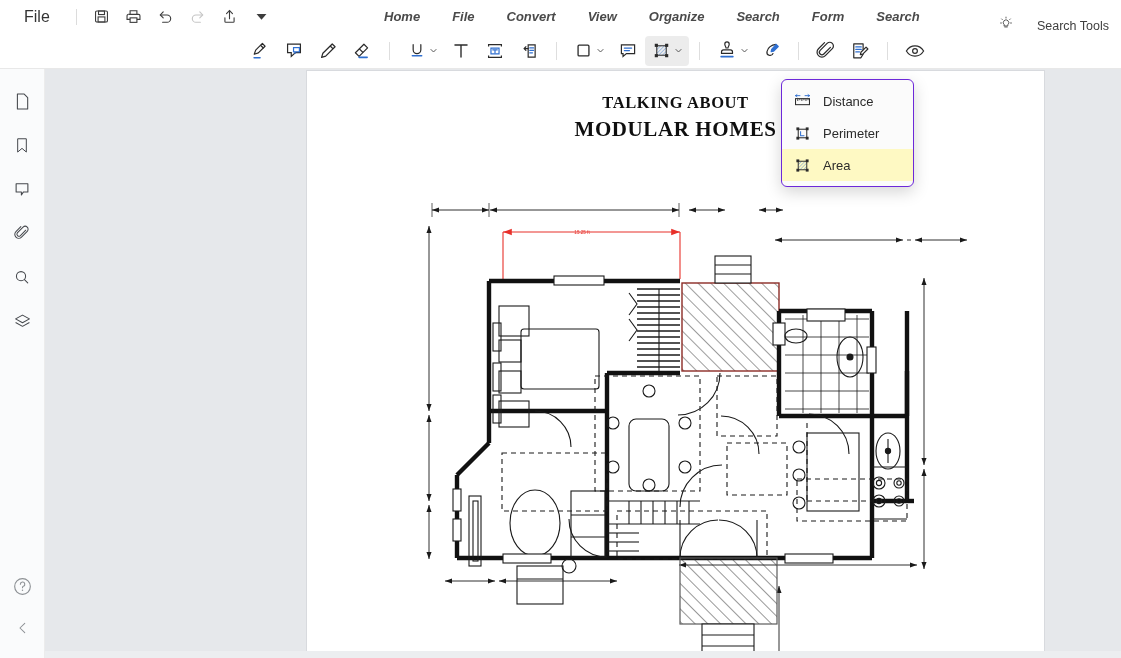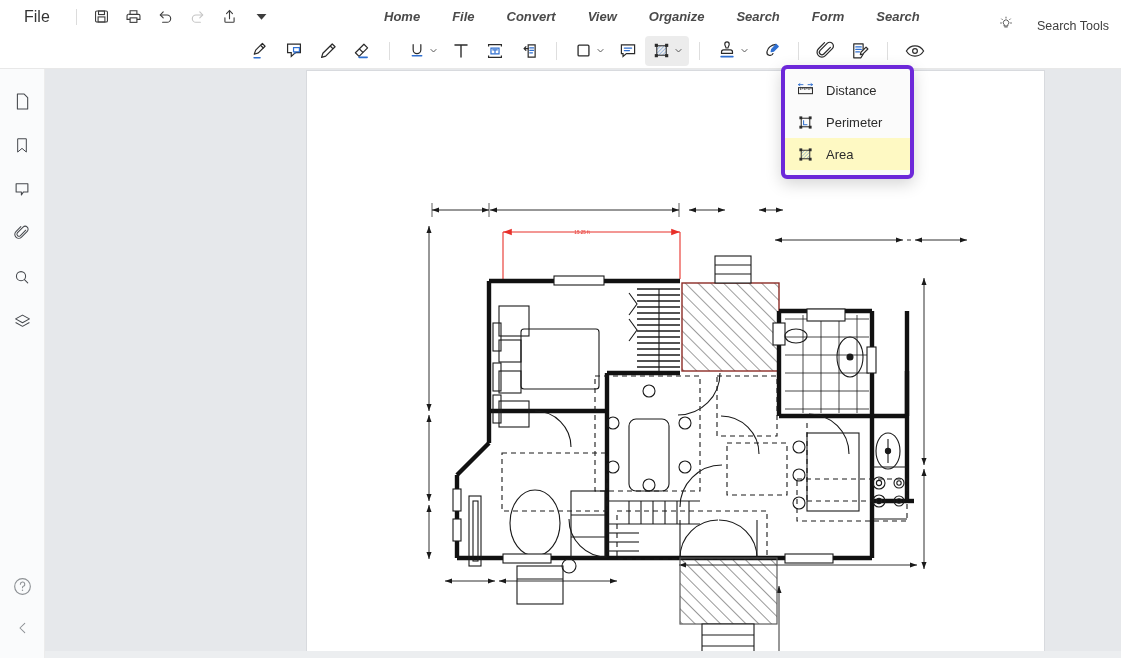--- a/index.html
+++ b/index.html
@@ -61,22 +61,22 @@
     border-radius: 4px; cursor: pointer; color: #2b2b2b;
   }
   .tool.wide { min-width: 44px; }
   .tool.active { background: #ececec; }
   .tool svg { display: block; }
   .caret { width: 9px; height: 9px; color: #555; }
   .rsep { width: 1px; height: 18px; background: #dedede; margin: 0 10px; }
 
   
   .menu {
-    position: absolute; left: 781px; top: 65px; width: 133px;
-    background: #fbfbfb; border: 4px solid #6d28d9; border-radius: 6px;
+    position: absolute; left: 781px; top: 79px; width: 133px;
+    background: #fbfbfb; border: 1px solid #6d28d9; border-radius: 6px;
     box-shadow: 0 5px 16px rgba(0,0,0,0.17);
     padding: 5px 0; z-index: 40;
   }
   .menu-item {
     display: flex; align-items: center; gap: 11px;
     height: 32px; padding: 0 10px; cursor: pointer; font-size: 13px; color: #2b2b2b;
   }
   .menu-item.selected { background: #fef9c3; }
   .menu-item .mi-icon { width: 20px; height: 20px; display:flex; align-items:center; justify-content:center; }
 
@@ -447,20 +447,24 @@
             <path d="M13.4 4.6 6.8 11l6.6 6.4"></path>
           </svg>
         </span>
       </div>
     </div>
   </div>
 
   <div class="workspace">
     <div class="page">
 
+      <div class="doc-title">
+        <span class="l1">TALKING ABOUT</span>
+        <span class="l2">MODULAR HOMES</span>
+      </div>
 
       <svg class="plan" viewBox="0 0 737 580">
         <defs>
           <pattern id="hatch45" width="9" height="9" patternUnits="userSpaceOnUse" patternTransform="rotate(-45)">
             <line x1="0" y1="0" x2="0" y2="9" stroke="#1a1a1a" stroke-width="0.9"></line>
           </pattern>
           <marker id="arrL" markerWidth="9" markerHeight="7" refX="8" refY="3.5" orient="auto">
             <path d="M8,3.5 L0,0.6 L0,6.4 z" fill="#1a1a1a"></path>
           </marker>
           <marker id="arrR" markerWidth="9" markerHeight="7" refX="1" refY="3.5" orient="auto">

